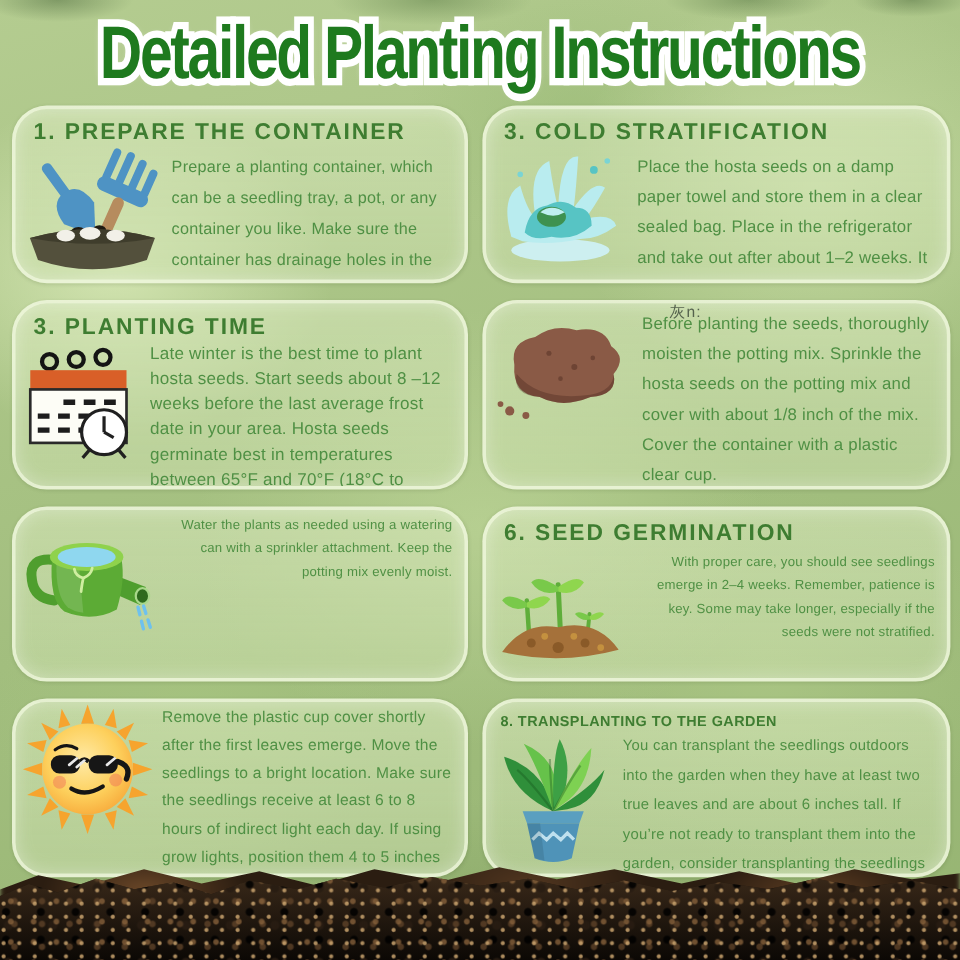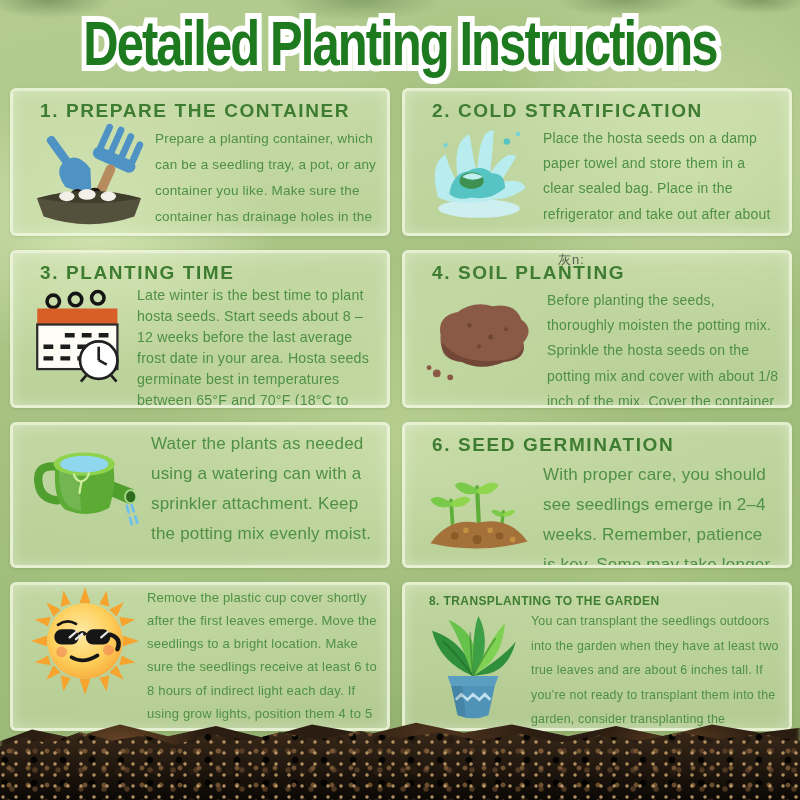--- a/index.html
+++ b/index.html
@@ -47,41 +47,41 @@
       0 0 7px #fff,0 0 3px #fff;
   }
   
   .grid{
     position:absolute;left:10px;top:88px;width:780px;z-index:2;
     display:grid;grid-template-columns:380px 390px;
     grid-template-rows:148px 158px 146px 149px;
     column-gap:12px;row-gap:14px;
   }
   .panel{
-    border-radius:6px;
+    border-radius:29px;
     border:3px solid rgba(240,248,222,.8);
     background:linear-gradient(rgba(216,232,188,.58),rgba(206,225,176,.5));
     box-shadow:inset 0 0 14px rgba(255,255,255,.35), 0 1px 3px rgba(60,80,40,.15);
-    overflow:hidden;box-sizing:border-box;padding-left:12px;
+    overflow:hidden;box-sizing:border-box;
   }
   .panel h2{
     margin:9px 10px 0 15px;
     font-size:19px;font-weight:700;letter-spacing:1.6px;
     color:#3e7d31;white-space:nowrap;
   }
   .panel-8 h2{font-size:12px;letter-spacing:.4px;margin-left:12px;}
   .prow{display:flex;align-items:flex-start;padding:1px 8px 0 6px;}
   .icon-box{flex:0 0 auto;line-height:0;}
   .panel p{
     margin:3px 2px 0 8px;color:#4f9044;
     font-size:14px;line-height:1.8;letter-spacing:.2px;
   }
   .panel-1 p{font-size:13.5px;line-height:1.92;}
   .panel-3 p{font-size:14.2px;line-height:1.48;margin-top:0;}
-  .panel-5 p,.panel-6 p{font-size:17px;line-height:1.76;}
+  .panel-5 p,.panel-6 p{font-size:11px;line-height:1.76;text-align:right;}
   .panel-7 p{font-size:13px;line-height:1.78;margin-top:0;}
   .panel-8 p{font-size:12.4px;line-height:1.98;margin-top:0;}
   
   .watermark{
     position:absolute;left:510px;top:251px;z-index:4;
     font-size:13px;color:rgba(72,84,66,.9);letter-spacing:1px;margin-left:48px;
   }
   
   .soil-back{
     position:absolute;left:0;bottom:0;width:100%;height:84px;z-index:4;
@@ -142,21 +142,21 @@
           <ellipse cx="37" cy="76" rx="8" ry="5" fill="#f2f0e8"></ellipse>
           <ellipse cx="58" cy="74" rx="9" ry="5.5" fill="#f2f0e8"></ellipse>
           <ellipse cx="80" cy="76" rx="8" ry="5" fill="#f2f0e8"></ellipse>
         </svg>
       </div>
       <p>Prepare a planting container, which can be a seedling tray, a pot, or any container you like. Make sure the container has drainage holes in the bottom.</p>
     </div>
   </div>
 
   <div class="panel panel-2">
-    <h2>2. COLD STRATIFICATION</h2>
+    <h2>3. COLD STRATIFICATION</h2>
     <div class="prow">
       <div class="icon-box">
         <svg width="112" height="106" viewBox="0 0 120 114">
           <ellipse cx="60" cy="92" rx="44" ry="10" fill="#cdeff0"></ellipse>
           <path d="M16,80 Q6,44 24,34 Q30,56 38,64 Q30,20 50,12 Q54,40 58,54 Q60,6 76,8 Q74,38 72,54 Q90,28 100,36 Q90,54 82,64 Q106,58 110,70 Q94,82 78,82 Q50,88 26,84 Z" fill="#b9ecef"></path>
           <circle cx="90" cy="20" r="3.5" fill="#57c4c4"></circle>
           <circle cx="102" cy="12" r="2.5" fill="#7ad4d4"></circle>
           <circle cx="24" cy="24" r="2.5" fill="#7ad4d4"></circle>
           <path d="M28,76 Q32,54 48,52 Q62,44 74,54 Q88,54 88,70 Q72,84 52,80 Q36,84 28,76 Z" fill="#57c4c4"></path>
           <ellipse cx="52" cy="62" rx="13" ry="9" fill="#3e9150"></ellipse>
@@ -185,21 +185,20 @@
           <line x1="76" y1="82" x2="85" y2="87" stroke="#202020" stroke-width="3"></line>
           <line x1="62" y1="99" x2="56" y2="106" stroke="#202020" stroke-width="3"></line>
           <line x1="90" y1="99" x2="96" y2="106" stroke="#202020" stroke-width="3"></line>
         </svg>
       </div>
       <p>Late winter is the best time to plant hosta seeds. Start seeds about 8 –12 weeks before the last average frost date in your area. Hosta seeds germinate best in temperatures between 65°F and 70°F (18°C to 21°C).</p>
     </div>
   </div>
 
   <div class="panel panel-4">
-    <h2>4. SOIL PLANTING</h2>
     <div class="prow">
       <div class="icon-box">
         <svg width="116" height="100" viewBox="0 0 120 104">
           <path d="M18,52 Q14,32 36,28 Q52,16 72,22 Q96,18 102,36 Q116,46 104,60 Q108,78 84,80 Q60,90 40,80 Q16,78 18,52 Z" fill="#8a5a46"></path>
           <path d="M20,60 Q40,84 84,78 Q104,74 104,60 Q108,78 84,80 Q60,90 40,80 Q16,78 20,60 Z" fill="rgba(70,38,28,.35)"></path>
           <circle cx="48" cy="42" r="2.2" fill="#6e4434"></circle>
           <circle cx="70" cy="54" r="2.6" fill="#6e4434"></circle>
           <circle cx="58" cy="64" r="2" fill="#6e4434"></circle>
           <circle cx="86" cy="46" r="2" fill="#6e4434"></circle>
           <circle cx="14" cy="92" r="4" fill="#8a5a46"></circle>

